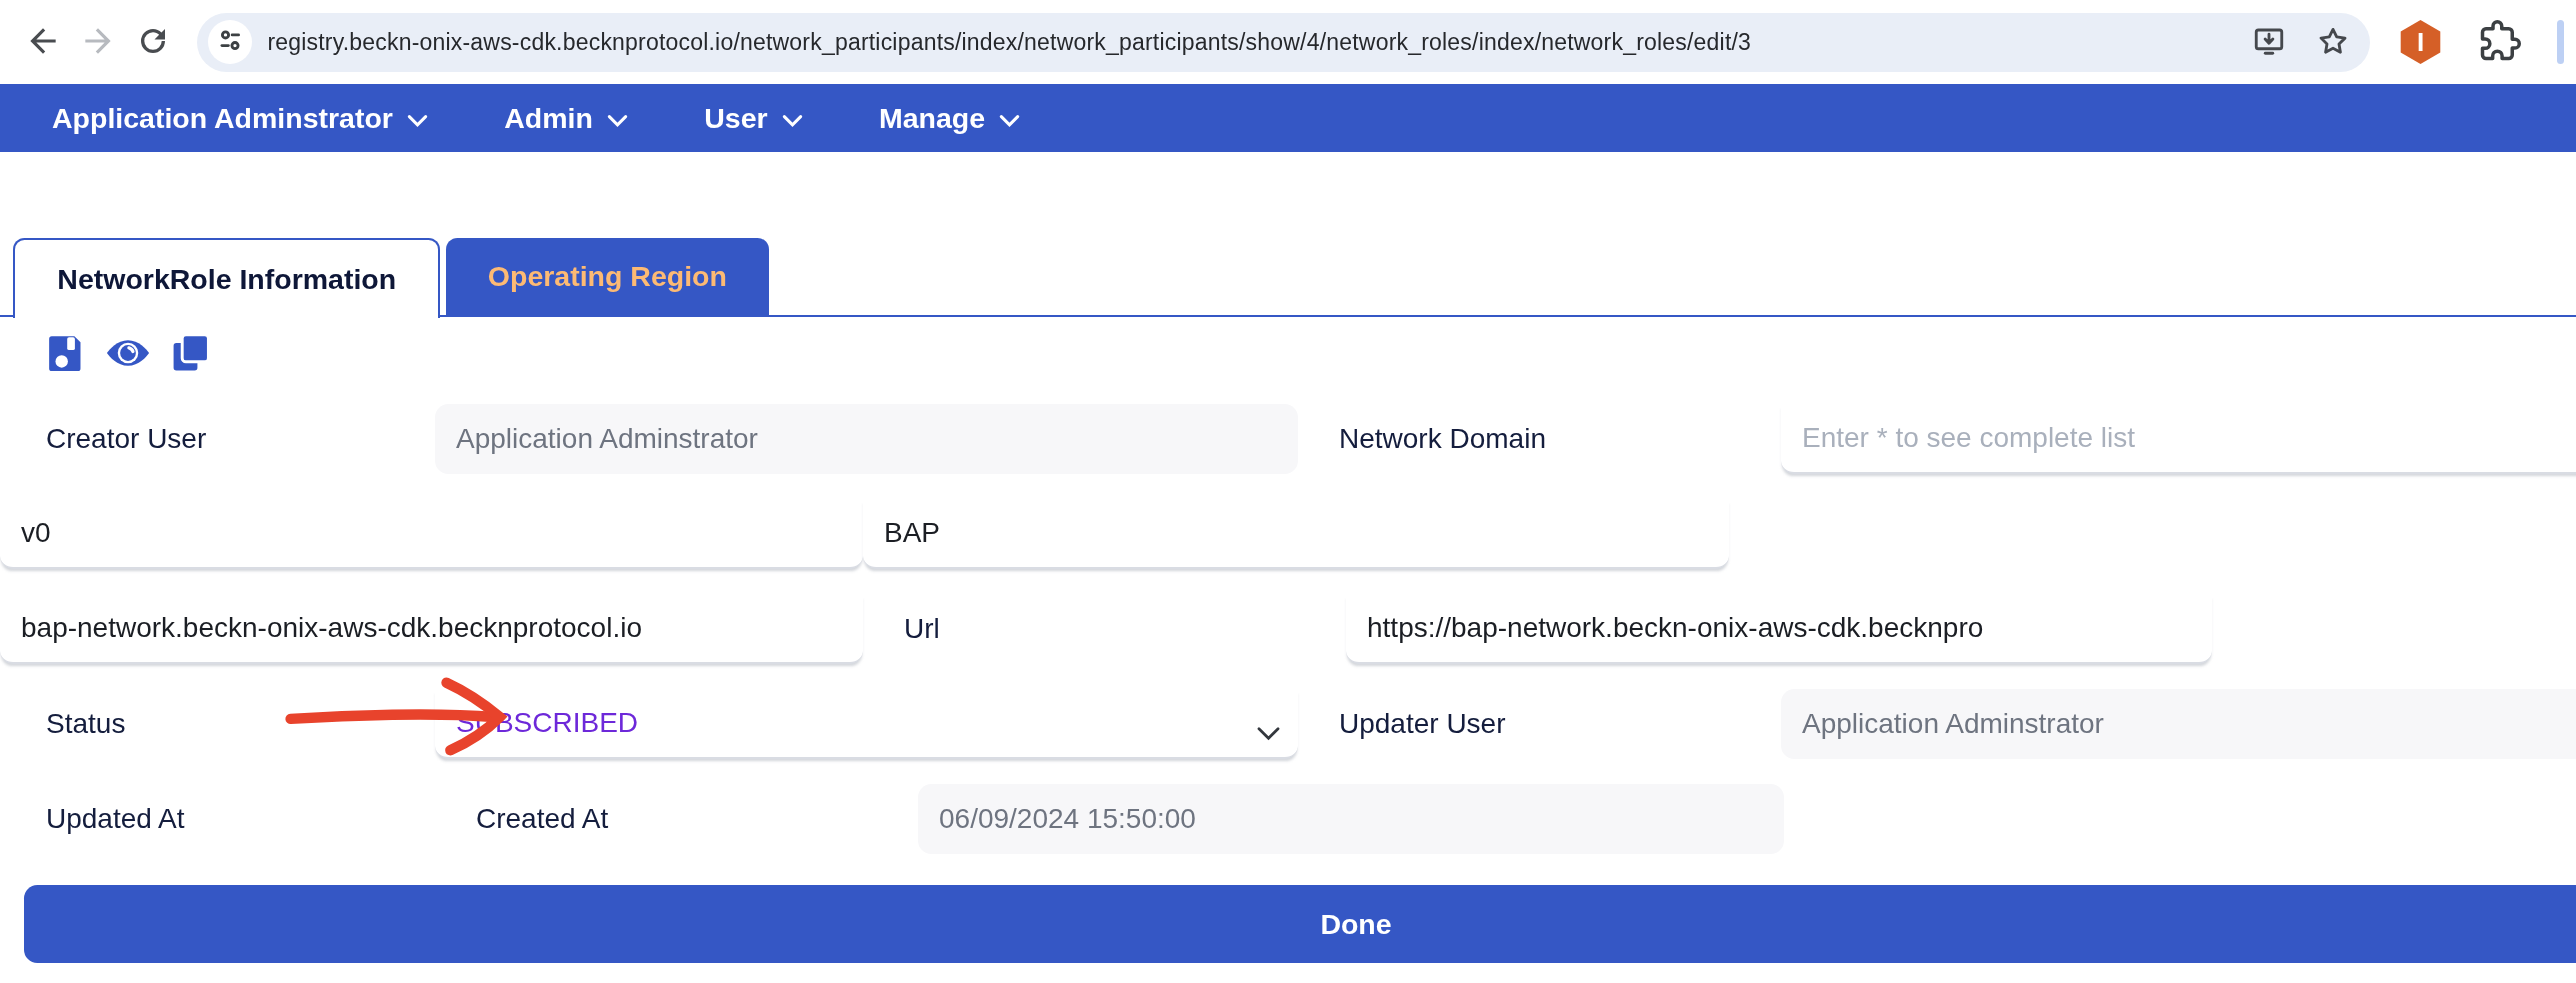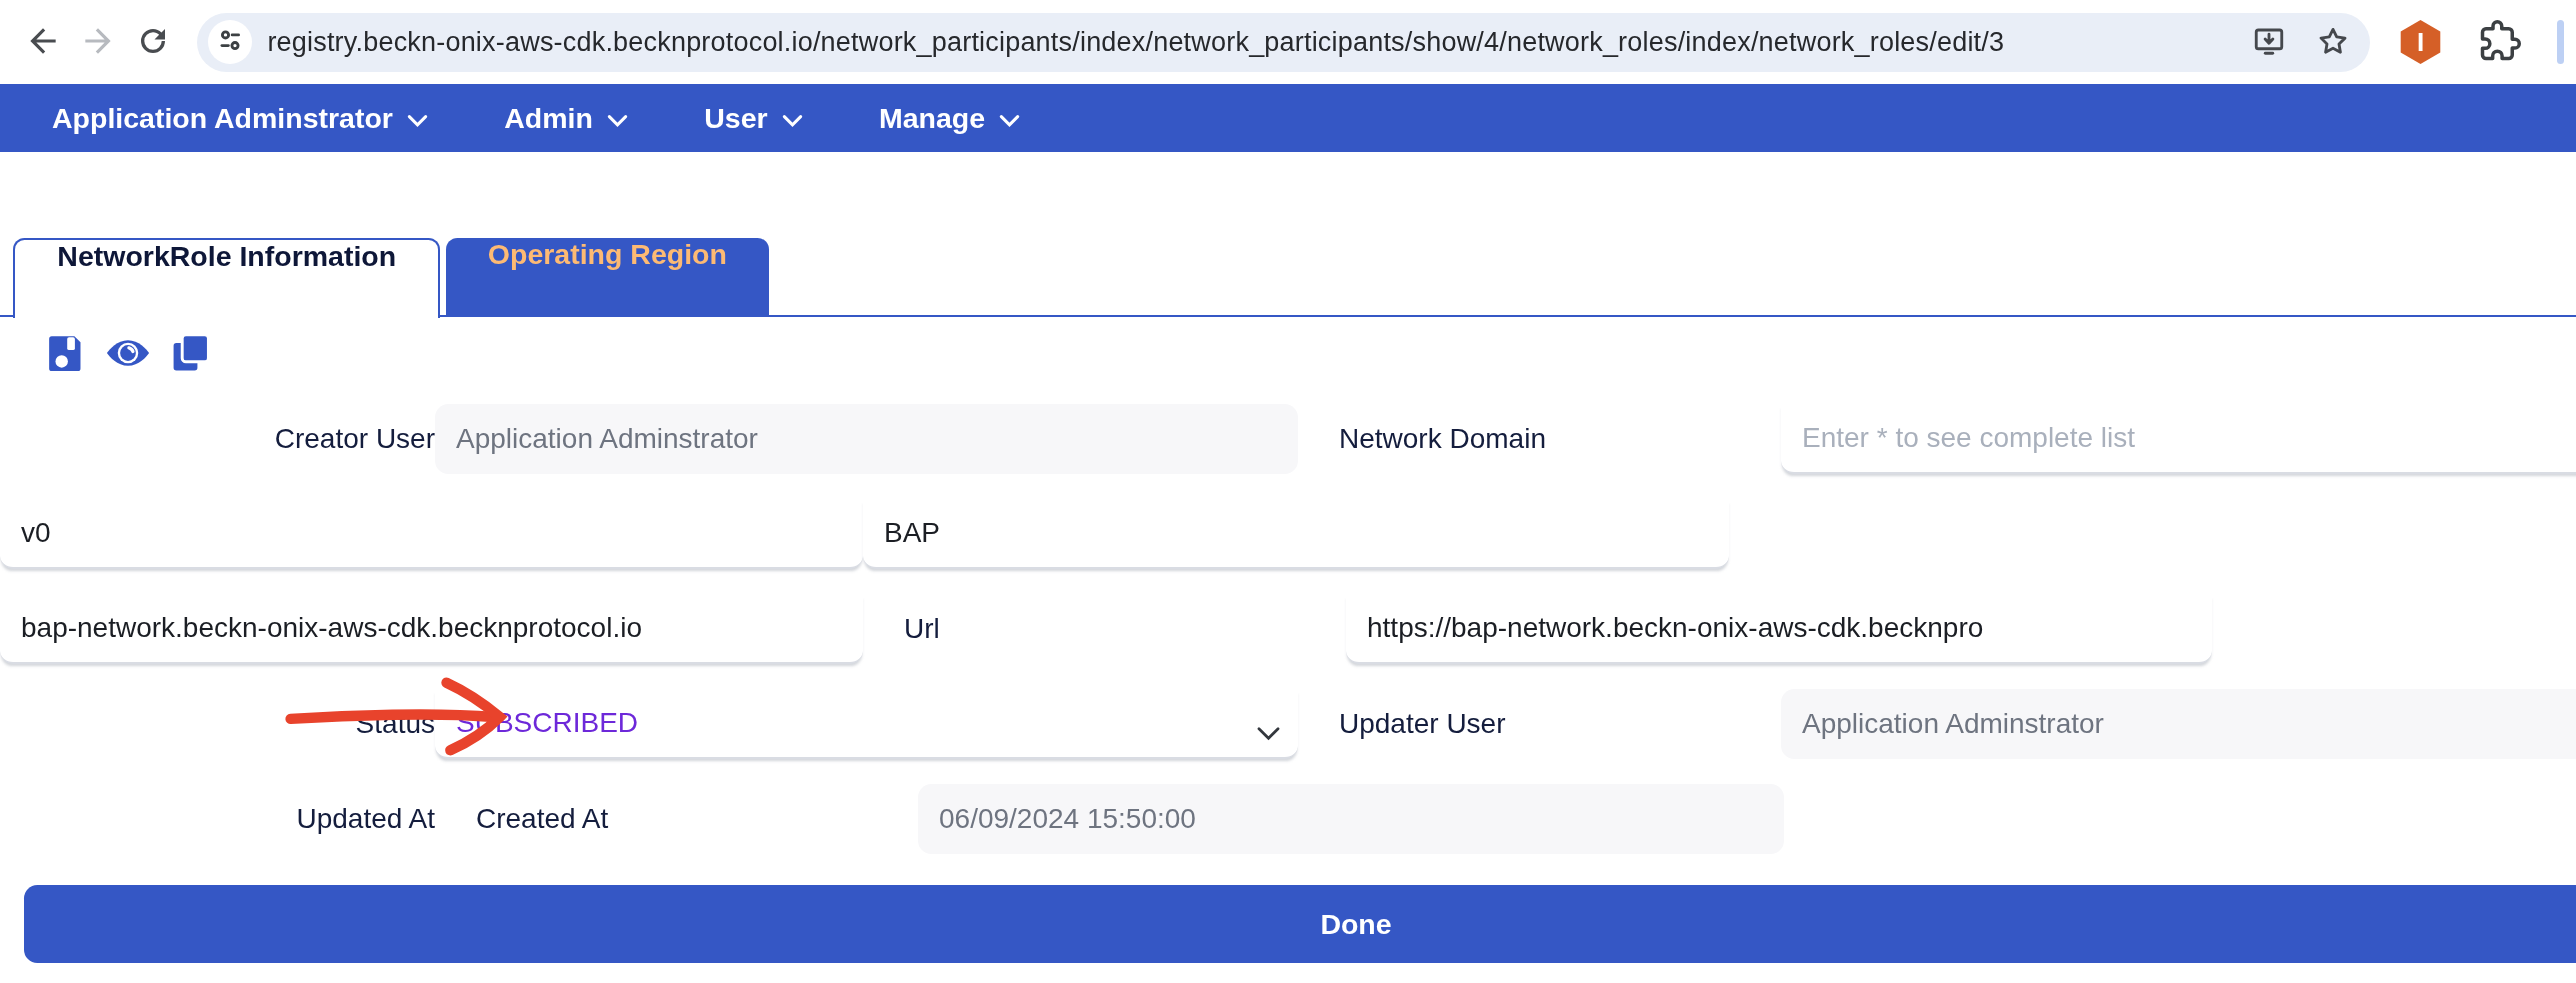--- a/index.html
+++ b/index.html
@@ -12,47 +12,47 @@
   *{margin:0;padding:0;box-sizing:border-box;}
   html,body{width:2576px;height:984px;overflow:hidden;background:#fff;
     font-family:"Liberation Sans",sans-serif;position:relative;}
 
   
   .chrome{height:84px;display:flex;align-items:center;background:#fff;padding:0 15px;}
   .nav-btn{width:55px;height:55px;border-radius:50%;display:flex;align-items:center;justify-content:center;flex:0 0 auto;}
   .omnibox{width:2173px;height:59px;background:var(--omni);border-radius:29.5px;
     display:flex;align-items:center;padding:0 19px 0 11.4px;gap:15px;margin-left:17px;flex:0 0 auto;}
   .site-chip{width:44px;height:44px;background:#fff;border-radius:50%;display:flex;align-items:center;justify-content:center;flex:0 0 auto;}
-  .url-text{font-size:27px;color:#26282c;white-space:nowrap;overflow:hidden;flex:1 1 auto;letter-spacing:0.2px;}
+  .url-text{font-size:23px;color:#26282c;white-space:nowrap;overflow:hidden;flex:1 1 auto;letter-spacing:0.2px;}
   .omni-icons{display:flex;align-items:center;gap:28.5px;flex:0 0 auto;}
   .chrome-right{display:flex;align-items:center;gap:36px;margin-left:28.5px;flex:0 0 auto;}
   .ext-badge{width:44px;height:44px;background:#d55f27;color:#fff;font-weight:700;font-size:26px;
     display:flex;align-items:center;justify-content:center;
     clip-path:polygon(50% 0,95% 26%,95% 74%,50% 100%,5% 74%,5% 26%);border-radius:5.7px;}
   .side-panel-bar{width:7.6px;height:44px;border-radius:3.8px;background:#bdd0f4;}
 
   
   .navbar{height:68px;background:var(--blue);display:flex;align-items:center;padding-left:52px;gap:76px;}
   .nav-item{color:#fff;font-size:28.5px;font-weight:600;display:flex;align-items:center;gap:14.3px;cursor:pointer;white-space:nowrap;}
 
   
   .tabs{margin-top:86px;display:flex;align-items:flex-end;padding-left:13.3px;border-bottom:2.9px solid var(--blue);}
-  .tab{height:77px;border-radius:11.4px 11.4px 0 0;font-size:28.5px;display:flex;align-items:flex-start;padding:0 42px;white-space:nowrap;cursor:pointer;}
+  .tab{height:77px;border-radius:11.4px 11.4px 0 0;font-size:28.5px;display:flex;align-items:center;padding:0 42px;white-space:nowrap;cursor:pointer;}
   .tab.active{background:#fff;border:2.9px solid var(--blue);border-bottom:none;margin-bottom:-2.9px;height:80px;font-weight:700;color:#0e1738;position:relative;z-index:1;}
   .tab.inactive{background:var(--blue);color:#fdba74;font-weight:700;margin-left:5.7px;}
 
   
   .toolbar{margin:13.3px 0 0 43px;display:flex;align-items:center;gap:17px;height:48px;}
   .tool{display:flex;align-items:center;justify-content:center;cursor:pointer;}
 
   
   .form{margin-top:26px;width:2692px;}
   .frow{display:flex;align-items:center;height:70px;margin-bottom:25px;}
   .flabel{font-size:28px;color:var(--navy);font-weight:500;white-space:nowrap;}
-  .l1{width:435px;padding-left:46px;text-align:right;}
+  .l1{width:435px;padding-left:46px;}
   .l2{width:483px;padding-left:41px;}
   .fieldbase{height:70px;font-size:28px;padding:0 21px;}
   .f1{width:863px;flex:0 0 auto;}
   .f2{width:866px;flex:0 0 auto;}
   .fdisabled{background:#f7f7f9;border-radius:13.3px;color:#6e7480;display:flex;align-items:center;white-space:nowrap;overflow:hidden;}
   .finput{background:#fff;border:none;border-bottom:2.9px solid var(--underline);
     border-radius:0 0 13.3px 13.3px;color:#1b1e24;outline:none;
     box-shadow:0 3.8px 2.9px -1.9px rgba(140,146,160,.38);}
   .finput::placeholder{color:#a9b0bc;}
   .fselect{position:relative;background:#fff;border-bottom:2.9px solid var(--underline);

